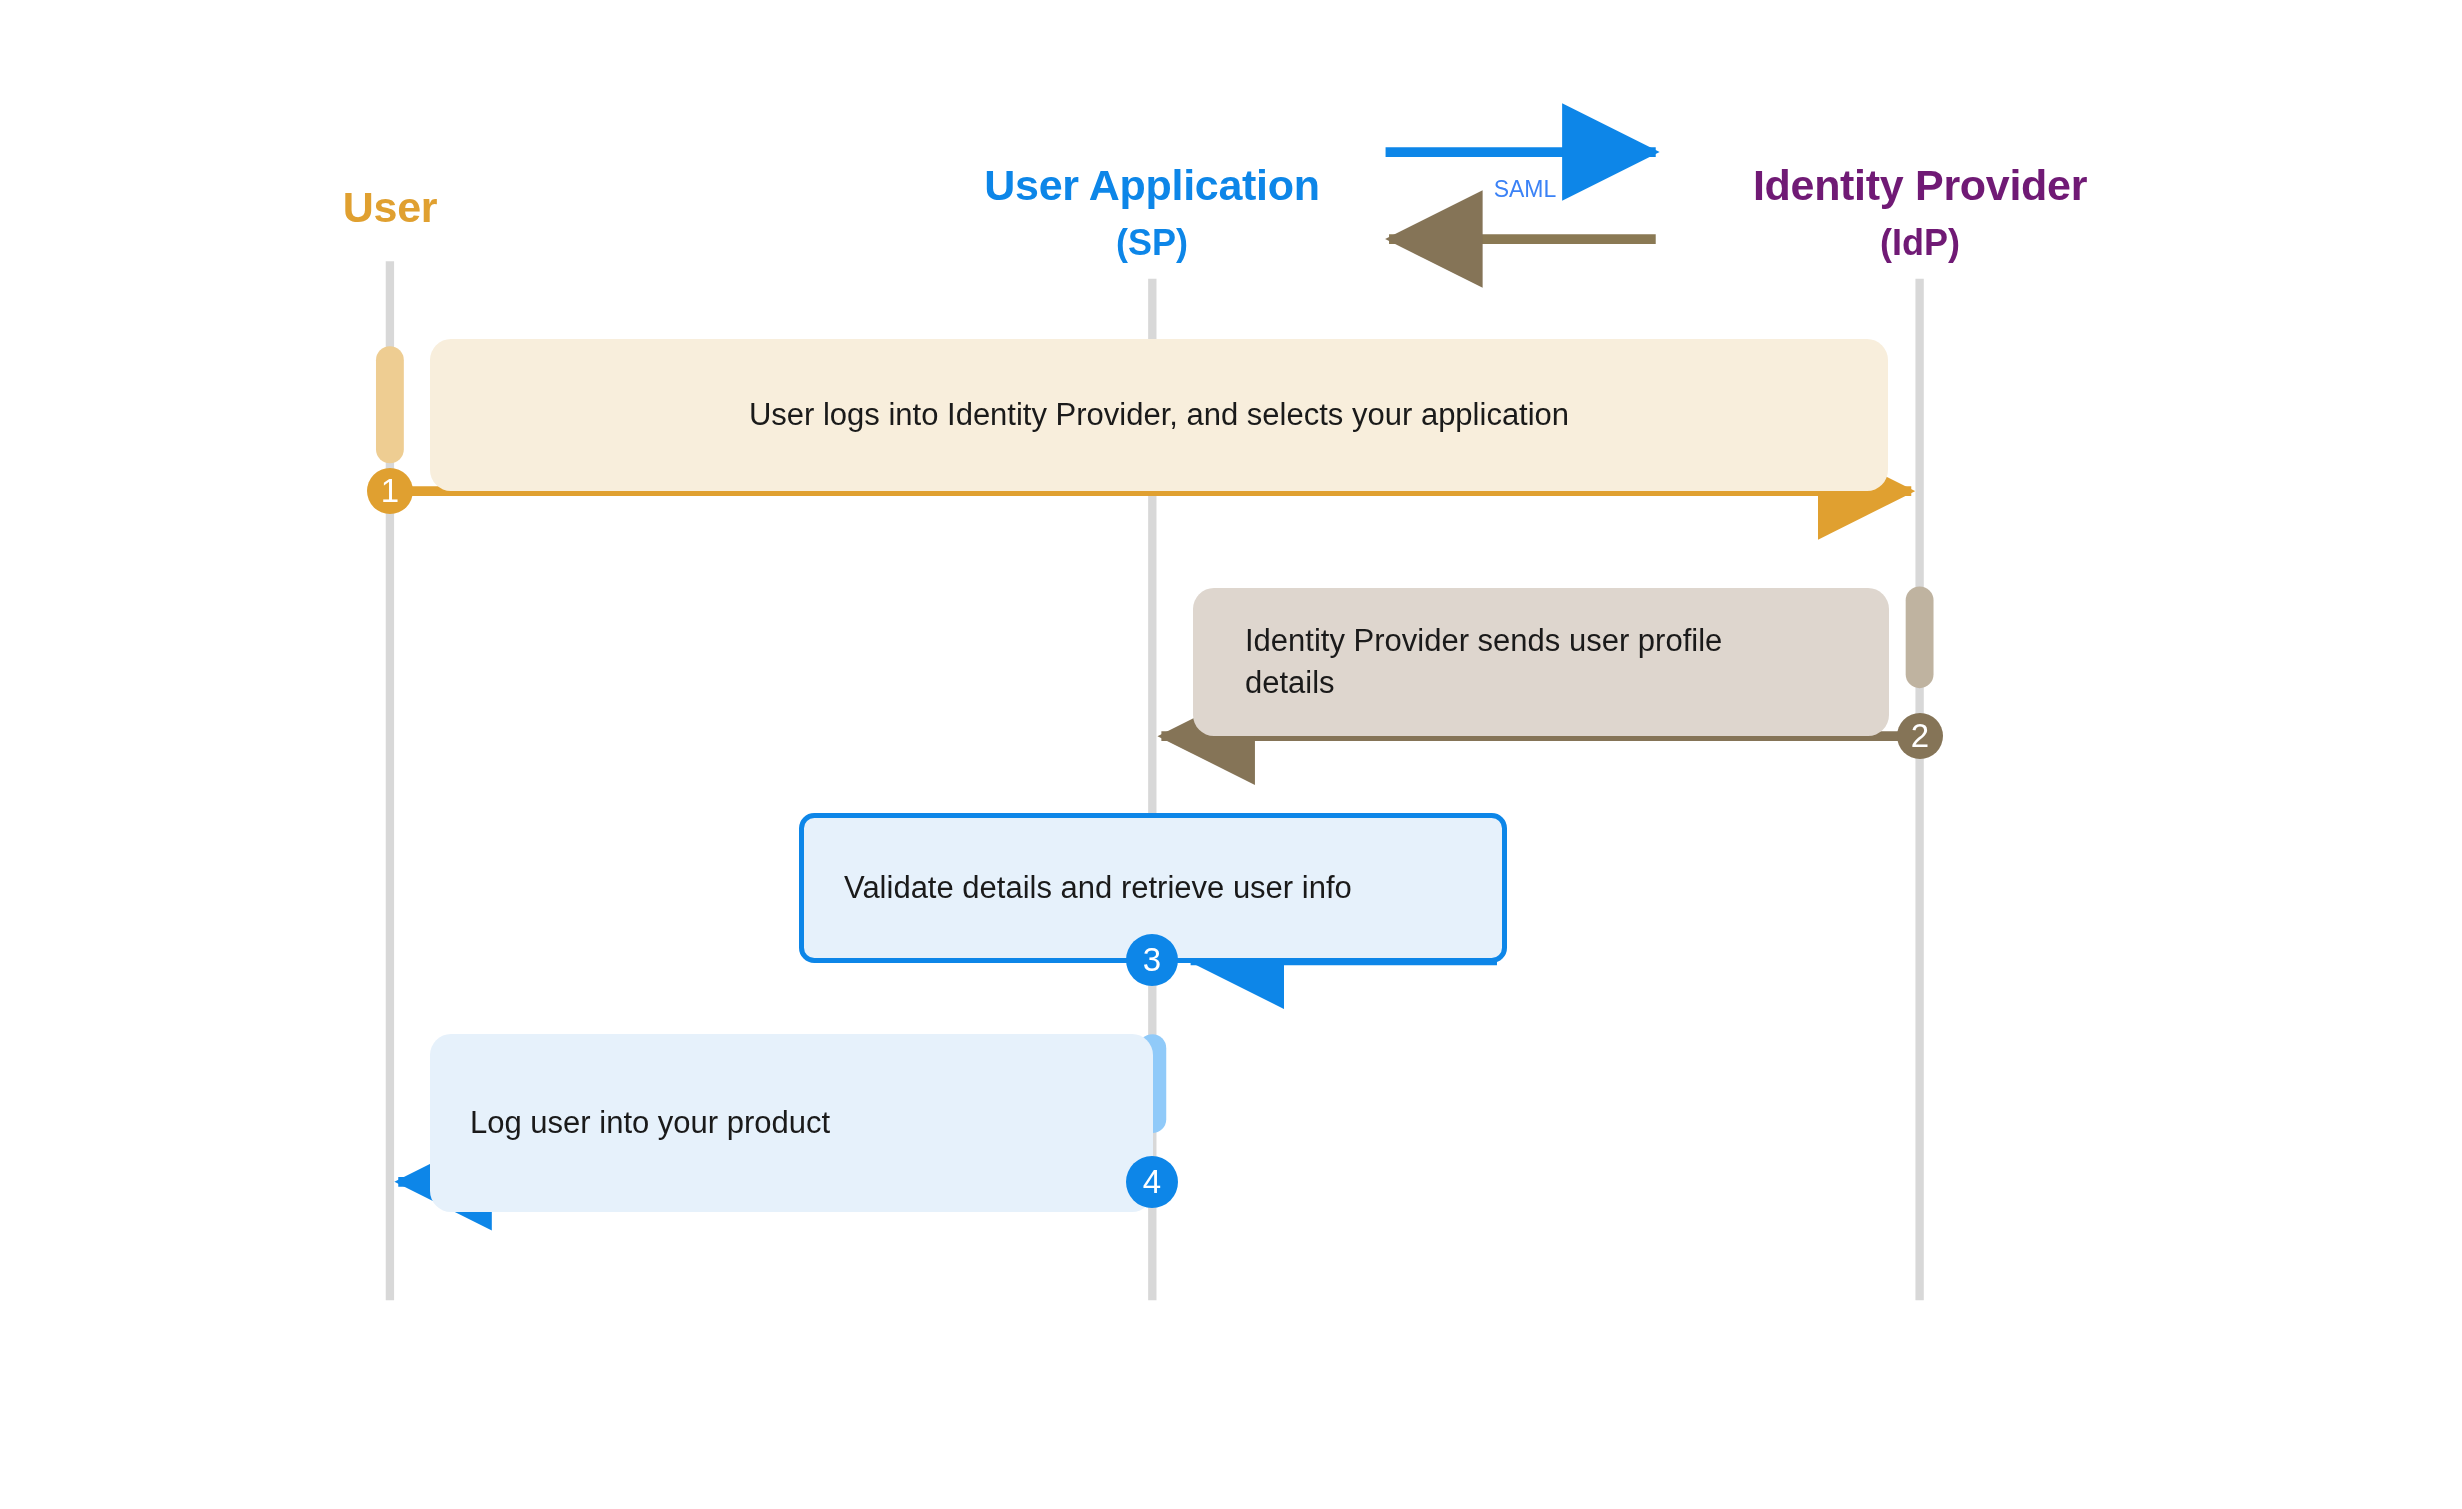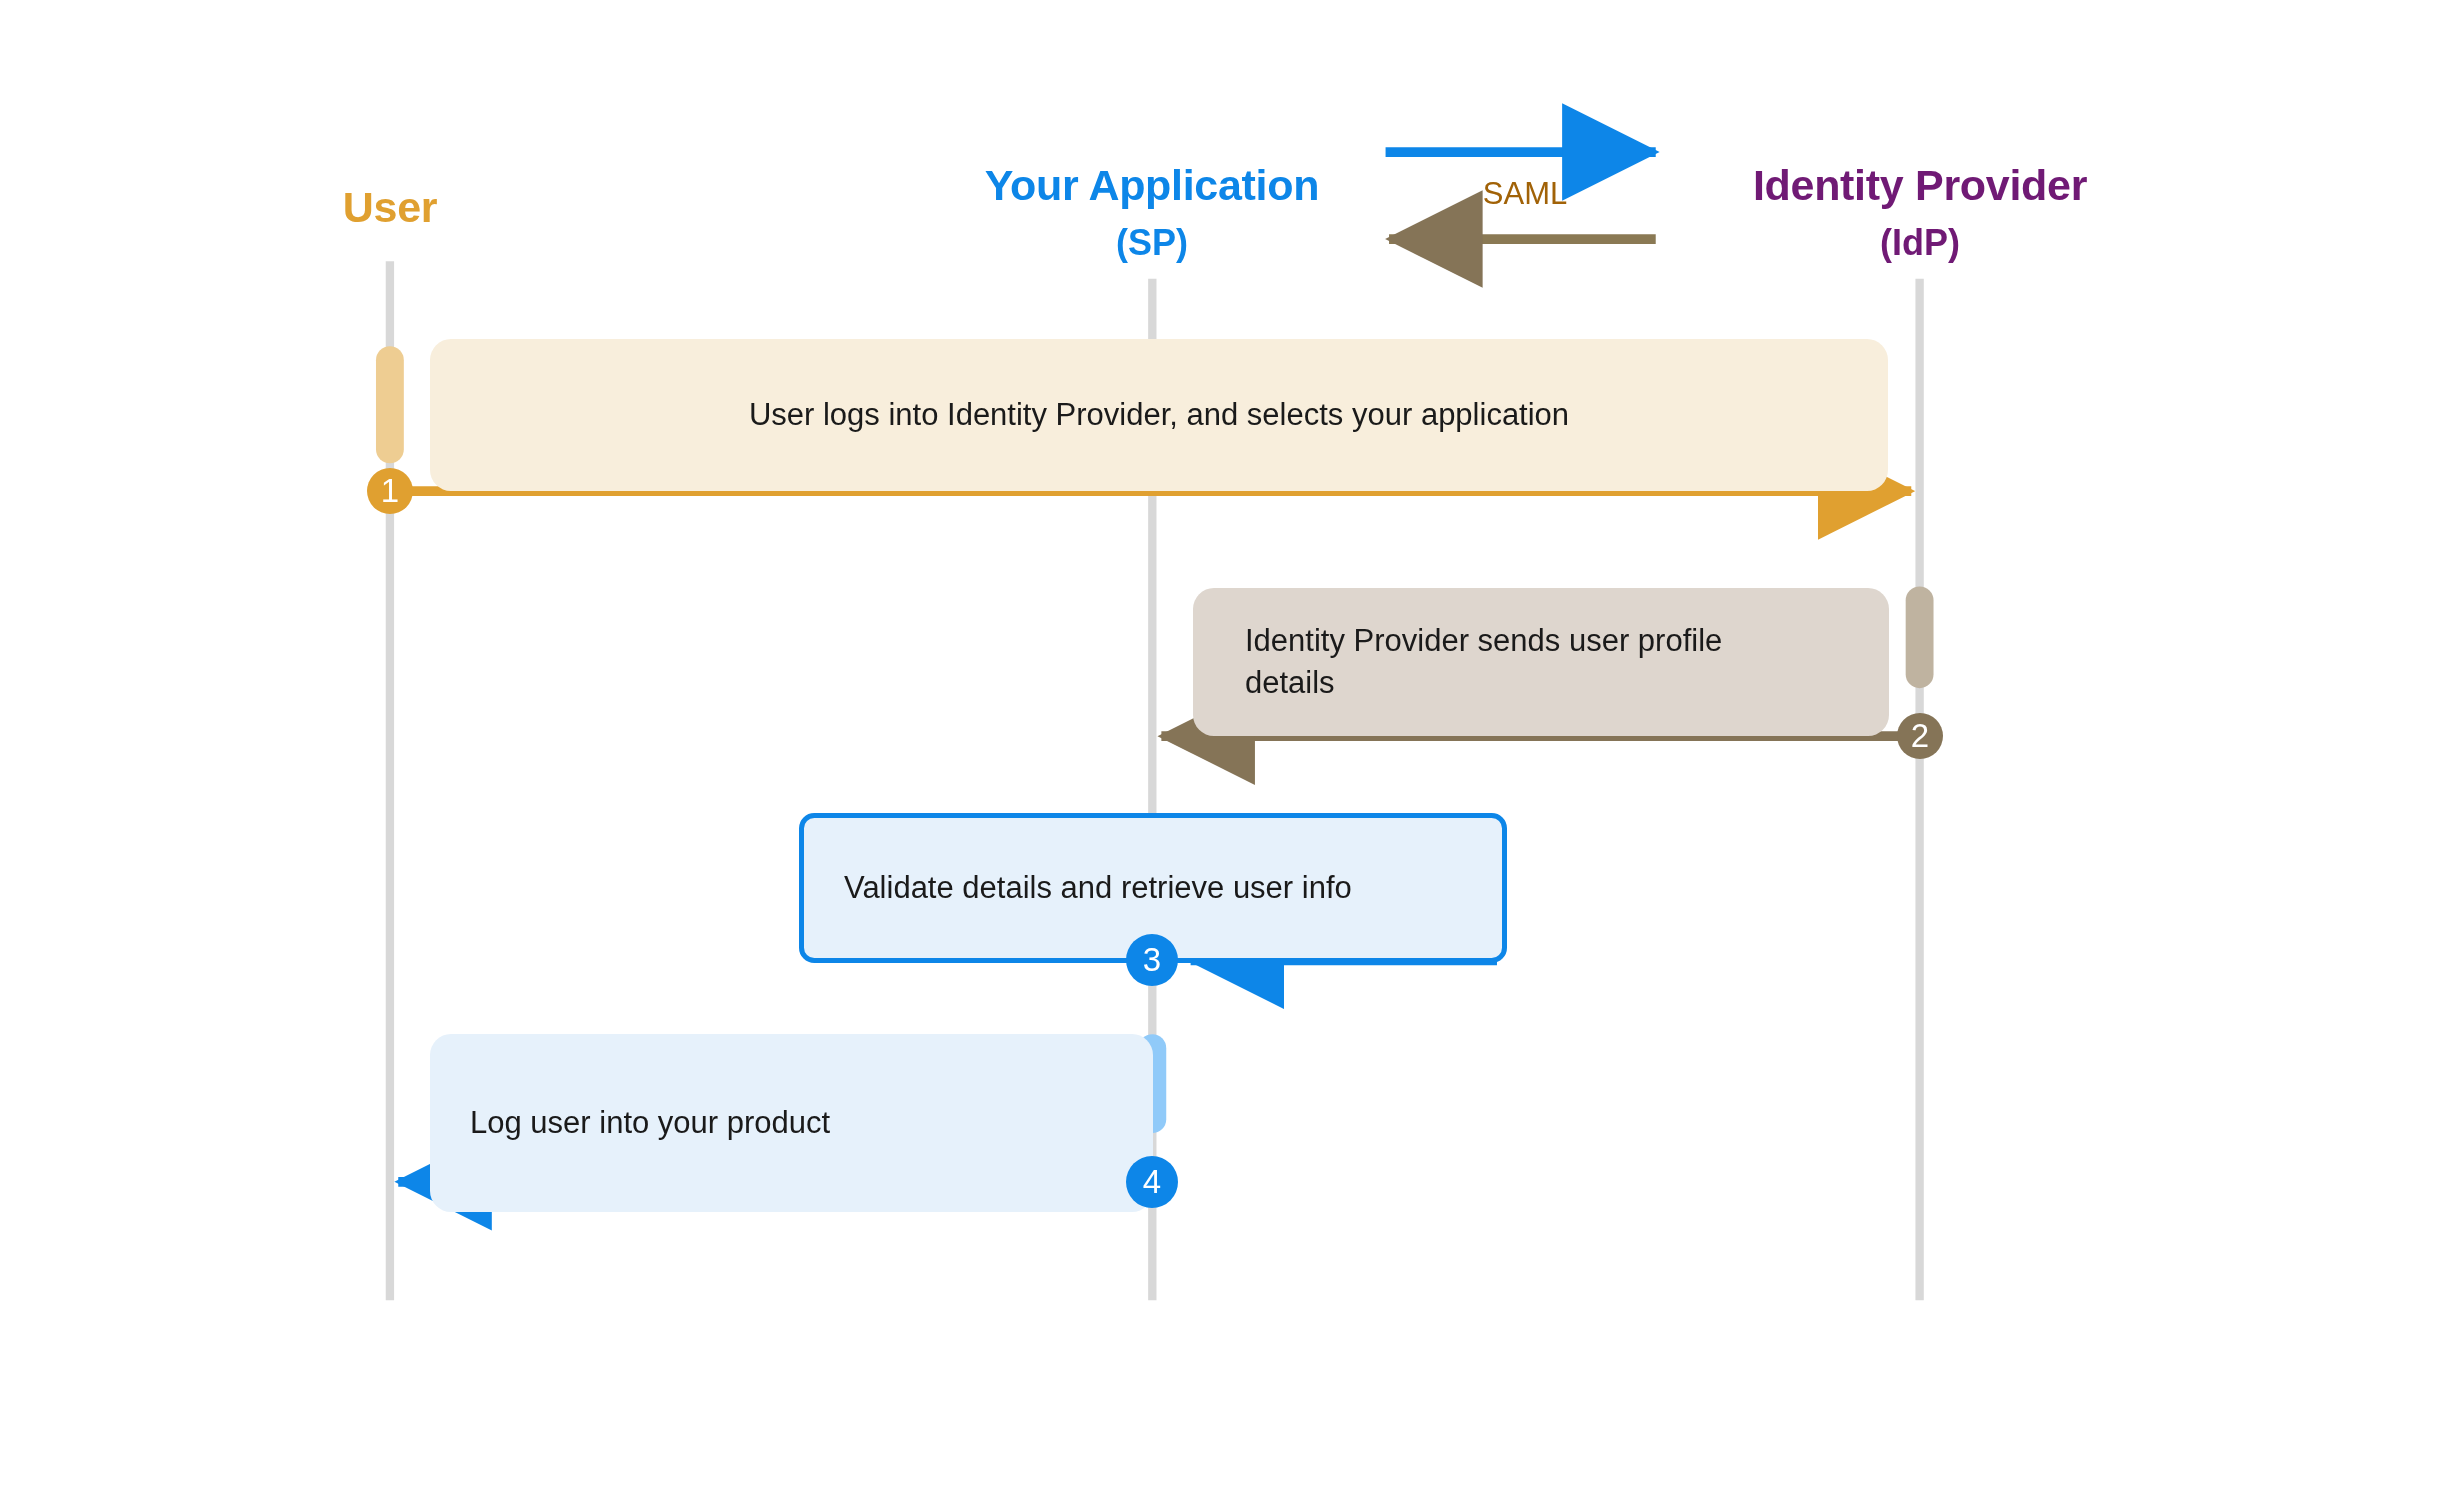--- a/index.html
+++ b/index.html
@@ -46,22 +46,22 @@
   }
   .actor-user .name  { color: #e0a030; margin-top: 20px; }
   .actor-app  .name  { color: #0d86e8; }
   .actor-app  .sub   { color: #0d86e8; }
   .actor-idp  .name  { color: #701a75; }
   .actor-idp  .sub   { color: #701a75; }
 
   
   .proto-label {
     position: absolute;
-    font-size: 31px;
-    color: #a16207;
+    font-size: 23px;
+    color: #3b82f6;
     white-space: nowrap;
     transform: translateX(-50%);
   }
 
   
   .note {
     position: absolute;
     box-sizing: border-box;
     display: flex;
     align-items: center;
@@ -150,21 +150,21 @@
     <line x1="2150" y1="1379" x2="1710" y2="1379" stroke="#0d86e8" stroke-width="14" marker-end="url(#ah-blue-sm)"></line>
 
     <line x1="1648" y1="1697" x2="572" y2="1697" stroke="#0d86e8" stroke-width="14" marker-end="url(#ah-blue)"></line>
   </svg>
 
   <div class="actor actor-user" style="left:390px; top:164px;">
     <div class="name">User</div>
   </div>
 
   <div class="actor actor-app" style="left:1152px; top:162px;">
-    <div class="name">Your Application</div>
+    <div class="name">User Application</div>
     <div class="sub">(SP)</div>
   </div>
 
   <div class="actor actor-idp" style="left:1920px; top:162px;">
     <div class="name">Identity Provider</div>
     <div class="sub">(IdP)</div>
   </div>
 
   <div class="proto-label" style="left:1525px; top:176px;">SAML</div>
 

